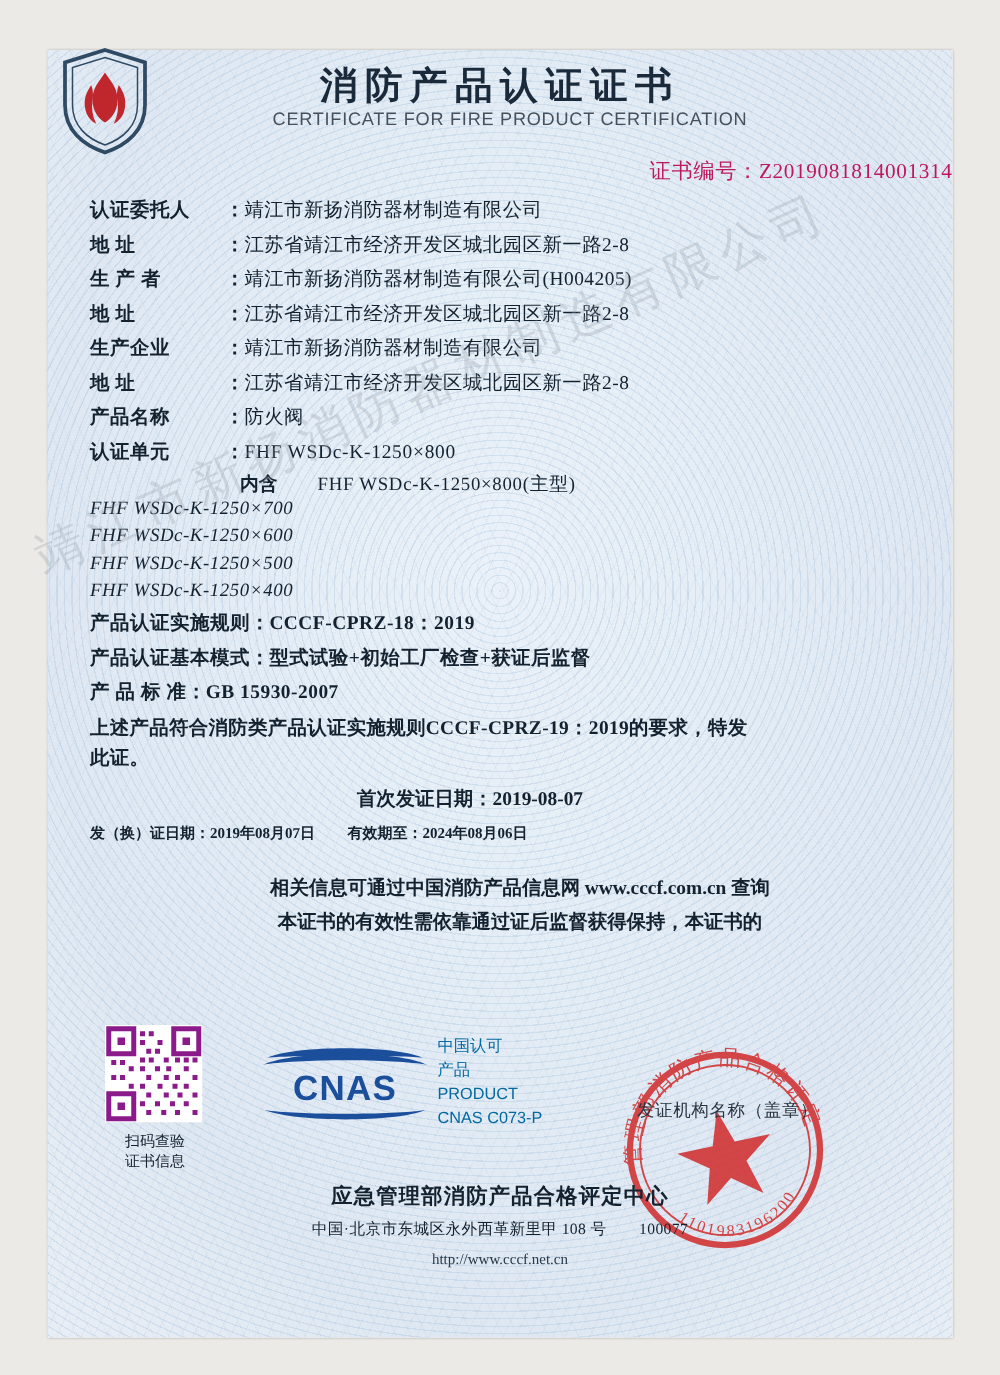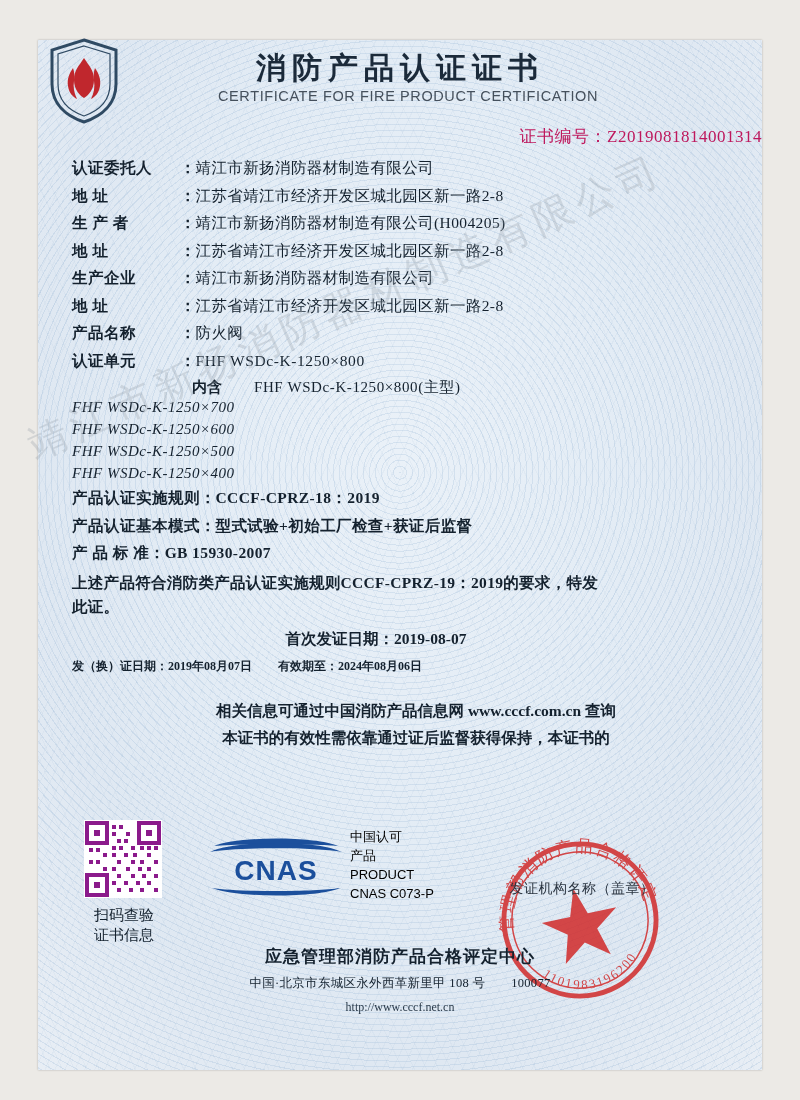--- a/index.html
+++ b/index.html
@@ -217,38 +217,38 @@
     top: 820px;
     width: 78px;
     height: 78px;
   }
   .qr-cap {
     position: absolute;
     left: 70px;
     top: 905px;
     width: 108px;
     text-align: center;
-    font-size: 15px;
+    font-size: 12px;
     line-height: 1.35;
     color: #14212e;
   }
   .cnas {
     position: absolute;
     left: 206px;
     top: 838px;
     width: 140px;
     height: 58px;
   }
   .cnas-text {
     position: absolute;
     left: 350px;
     top: 828px;
     font-size: 13px;
     line-height: 1.45;
-    color: #000000;
+    color: #0369a1;
     font-family: "Liberation Sans", sans-serif;
   }
   .seal {
     position: absolute;
     left: 490px;
     top: 830px;
     width: 180px;
     height: 180px;
   }
   .seal-label {

